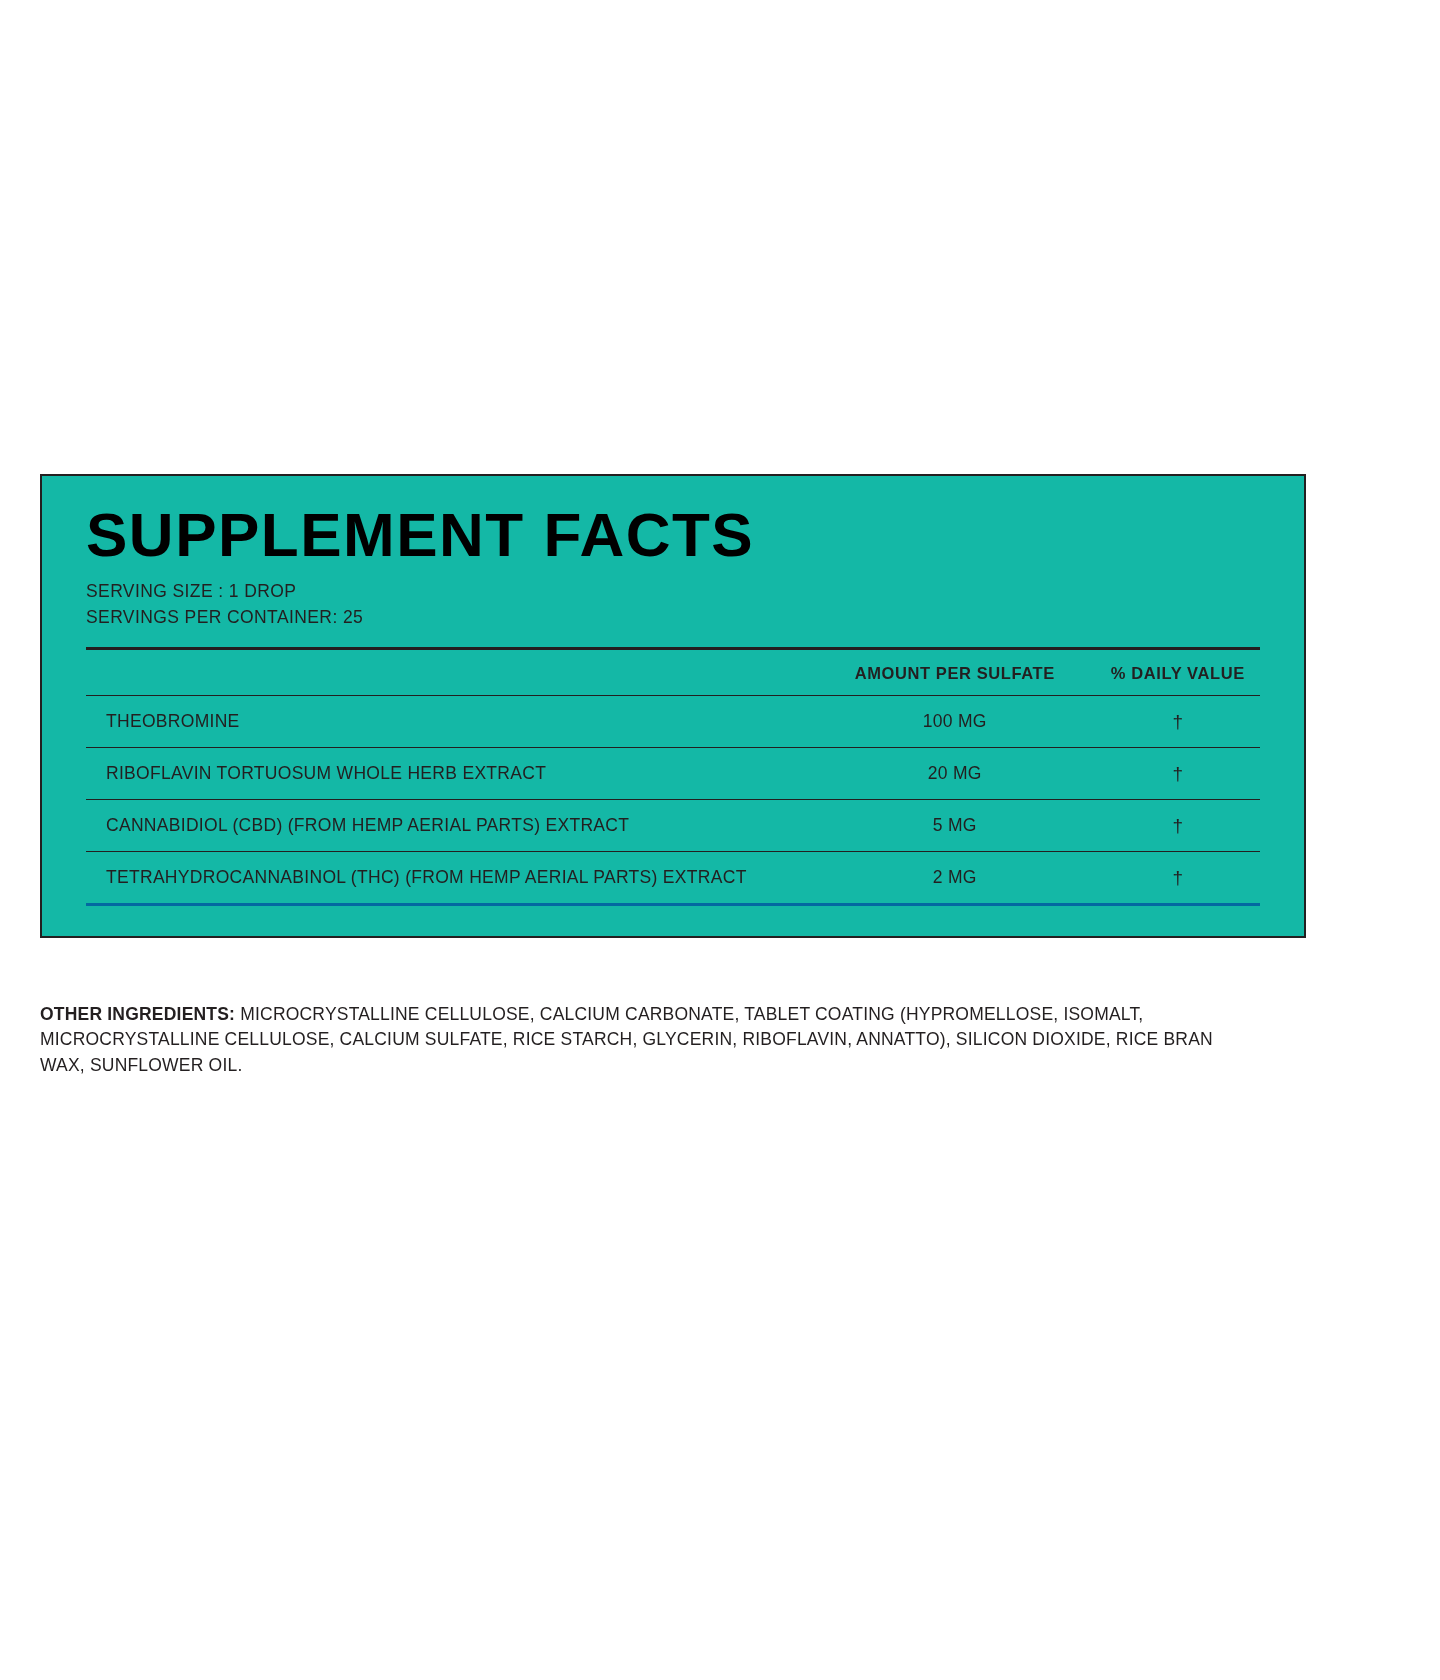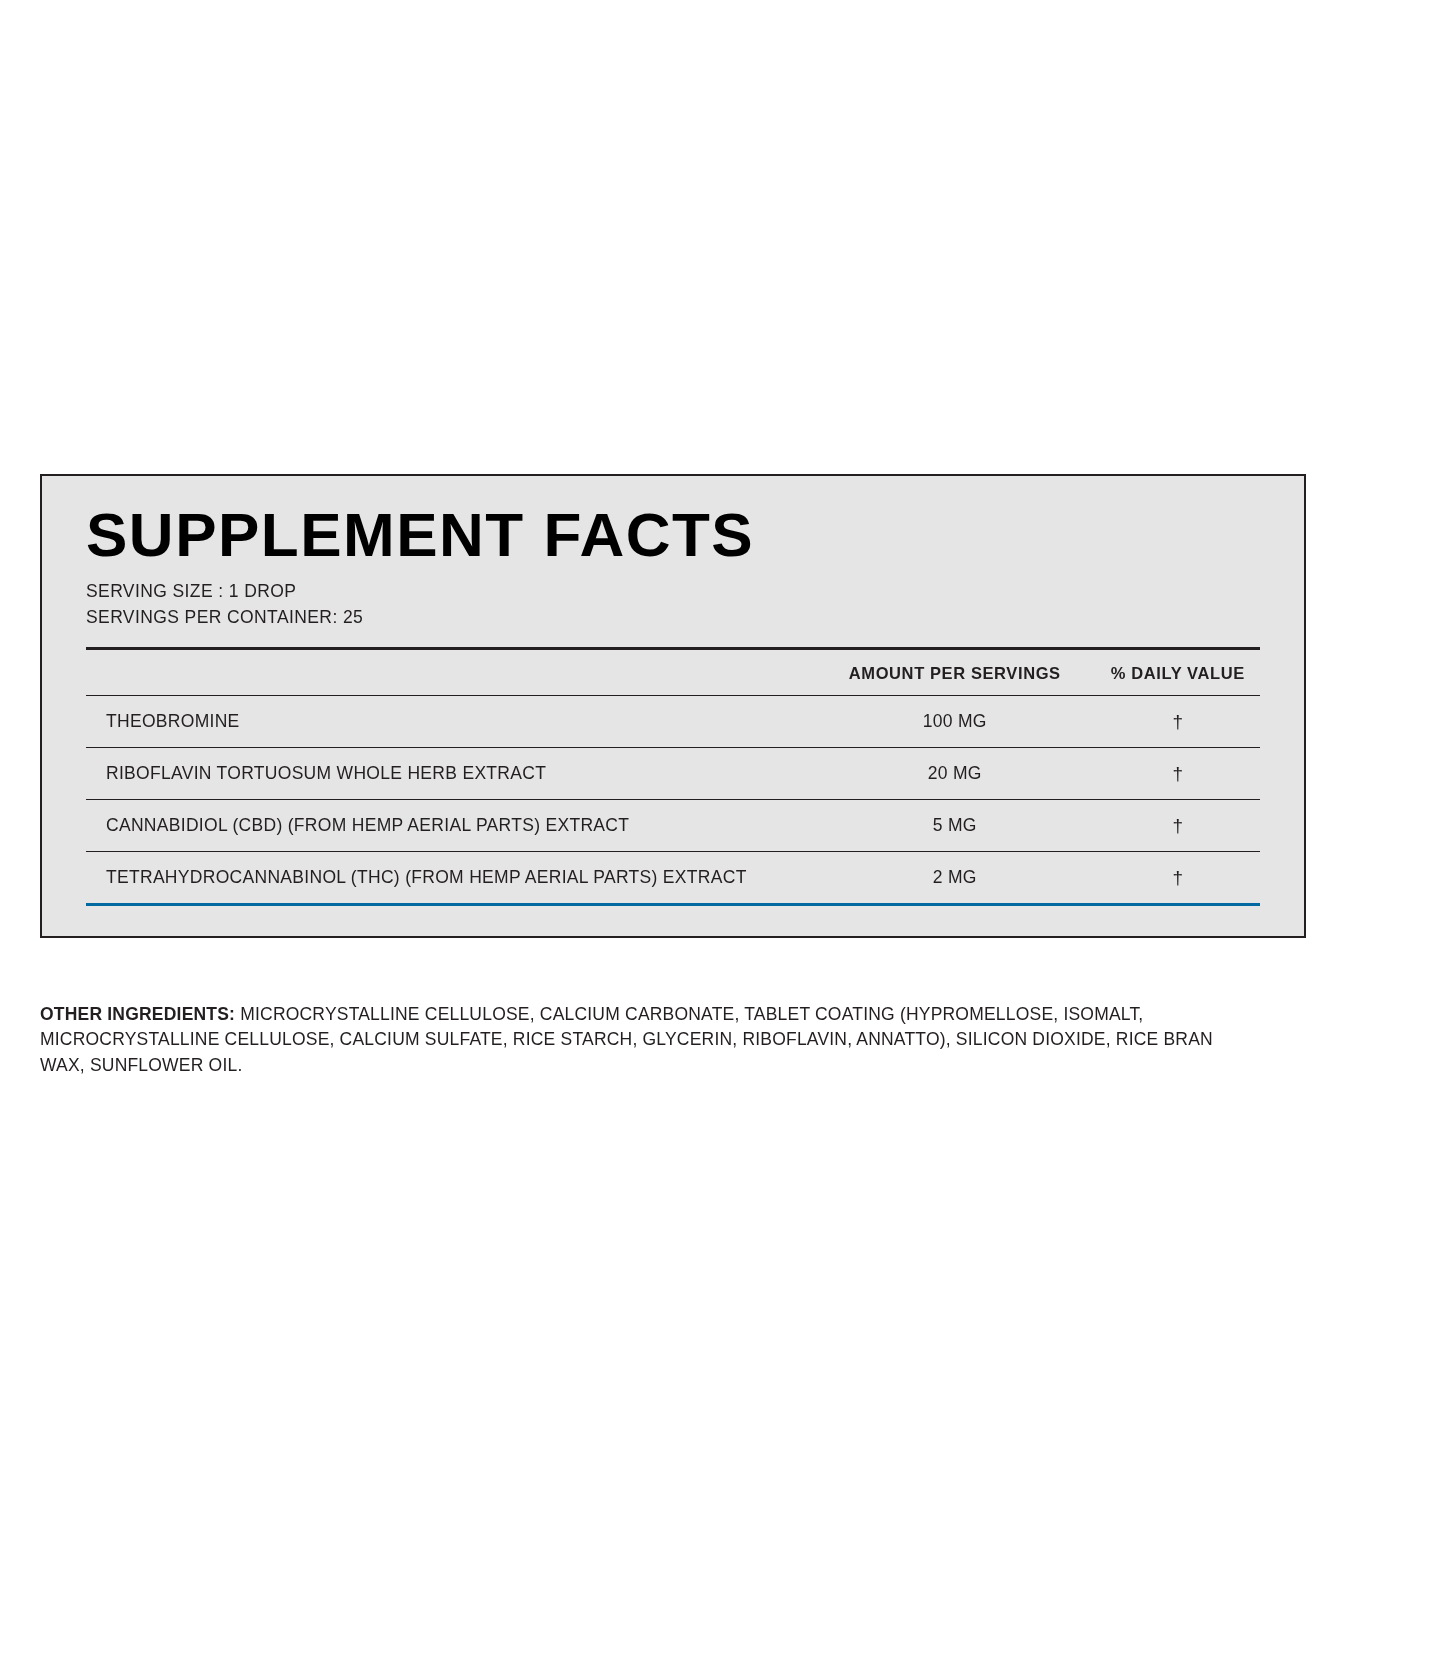--- a/index.html
+++ b/index.html
@@ -17,21 +17,21 @@
   }
 
   .panel {
     position: absolute;
     left: 40px;
     top: 474px;
     width: 1266px;
     border: 2px solid #231f20;
     box-sizing: border-box;
     padding: 26px 44px 30px 44px;
-    background: #e5e5e5;
+    background: #14b8a6;
   }
 
   .sf-title {
     font-size: 62px;
     font-weight: 700;
     letter-spacing: 1.5px;
     line-height: 1.08;
     margin: 0 0 10px 0;
     color: #000000;
   }
@@ -119,21 +119,21 @@
 
   <table class="facts">
     <colgroup>
       <col class="c-name">
       <col class="c-amt">
       <col class="c-dv">
     </colgroup>
     <thead>
       <tr>
         <th class="left"></th>
-        <th>AMOUNT PER SERVINGS</th>
+        <th>AMOUNT PER SULFATE</th>
         <th>% DAILY VALUE</th>
       </tr>
     </thead>
     <tbody>
       <tr>
         <td class="name">THEOBROMINE</td>
         <td class="amt">100 MG</td>
         <td class="dv">†</td>
       </tr>
       <tr>

